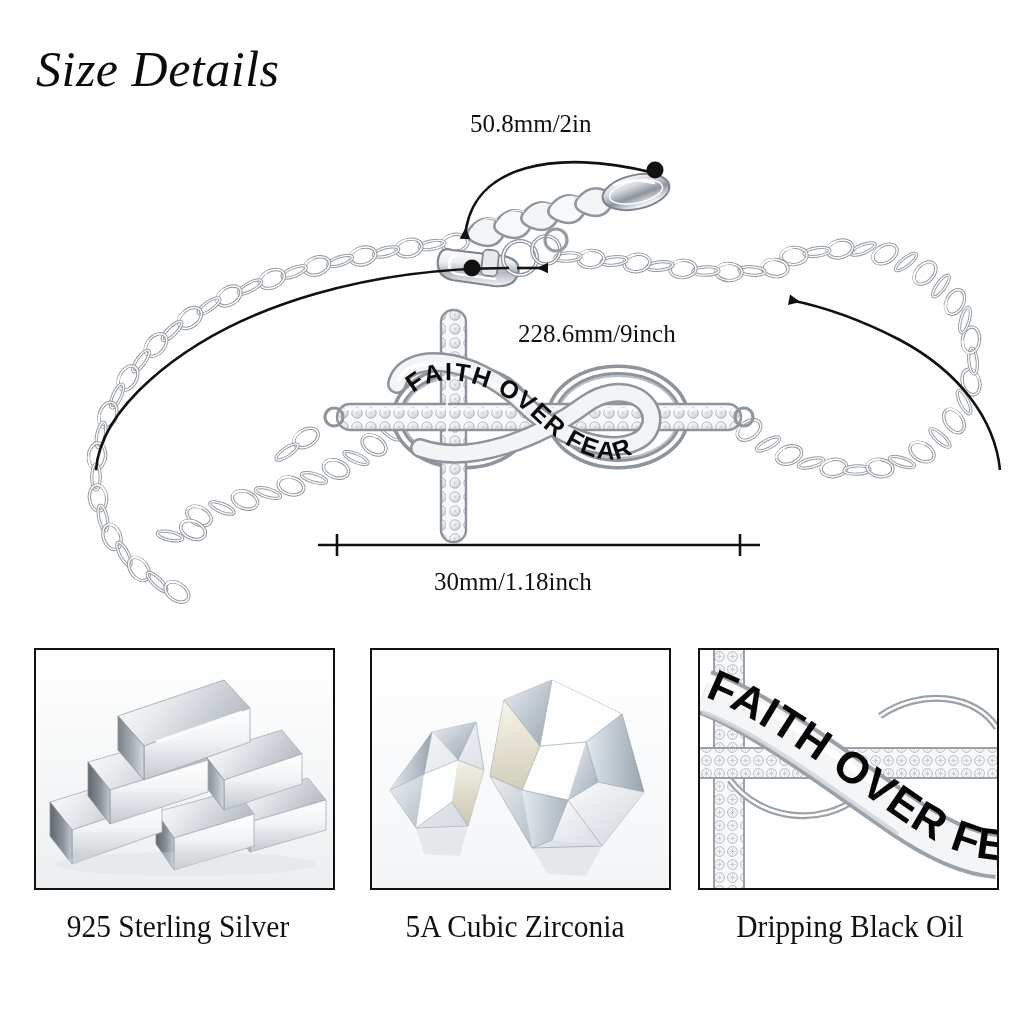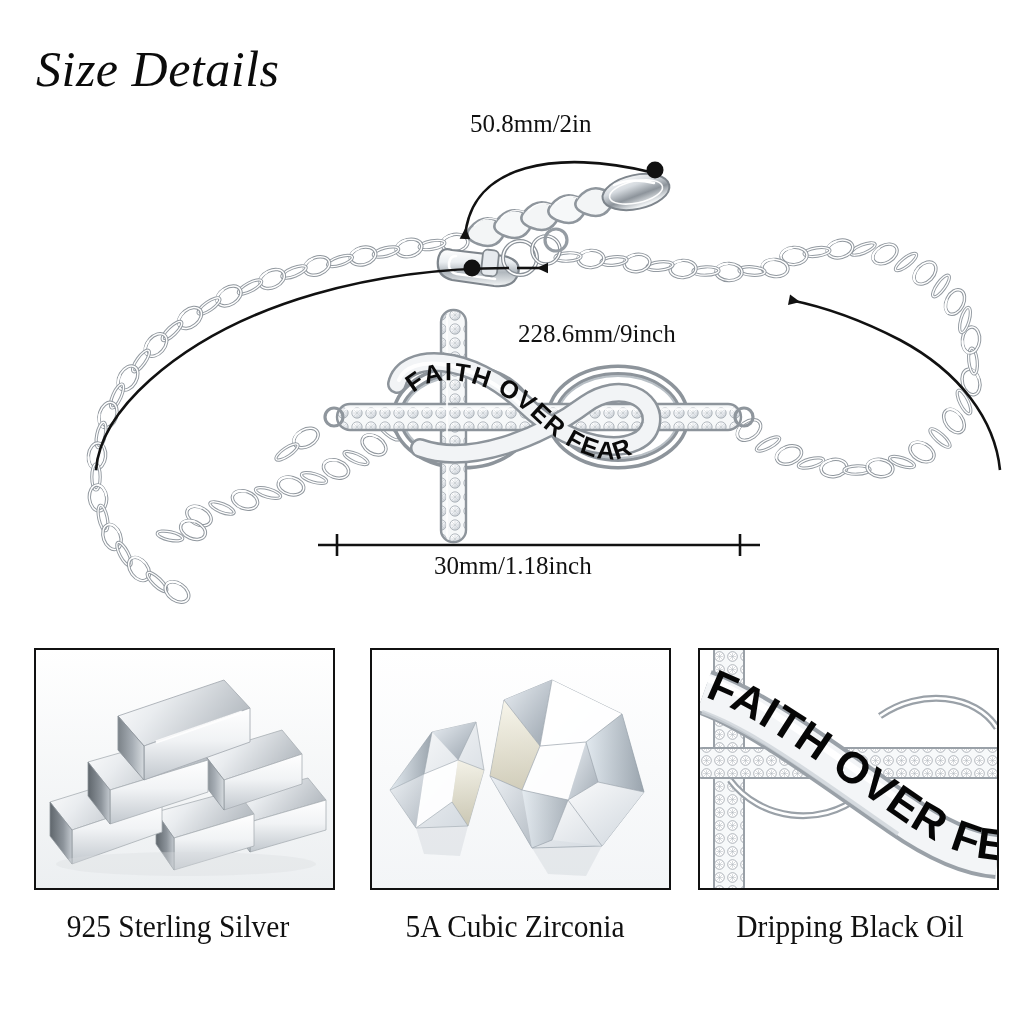--- a/index.html
+++ b/index.html
@@ -29,21 +29,21 @@
   .stage svg{position:absolute;left:0;top:0;}
 
   
   .measure{
     position:absolute;
     font-family:"Liberation Serif","DejaVu Serif",serif;
     font-size:25px;color:#111;white-space:nowrap;
   }
   .m-top{left:470px;top:110px;}
   .m-mid{left:518px;top:320px;}
-  .m-bot{left:434px;top:552px;}
+  .m-bot{left:434px;top:568px;}
 
   
   .panels{position:absolute;left:0;top:640px;width:1024px;height:260px;}
   .panel{
     position:absolute;top:8px;width:297px;height:238px;
     border:2px solid #111;
     background:#fff;
     overflow:hidden;
   }
   .p1{left:34px;}

